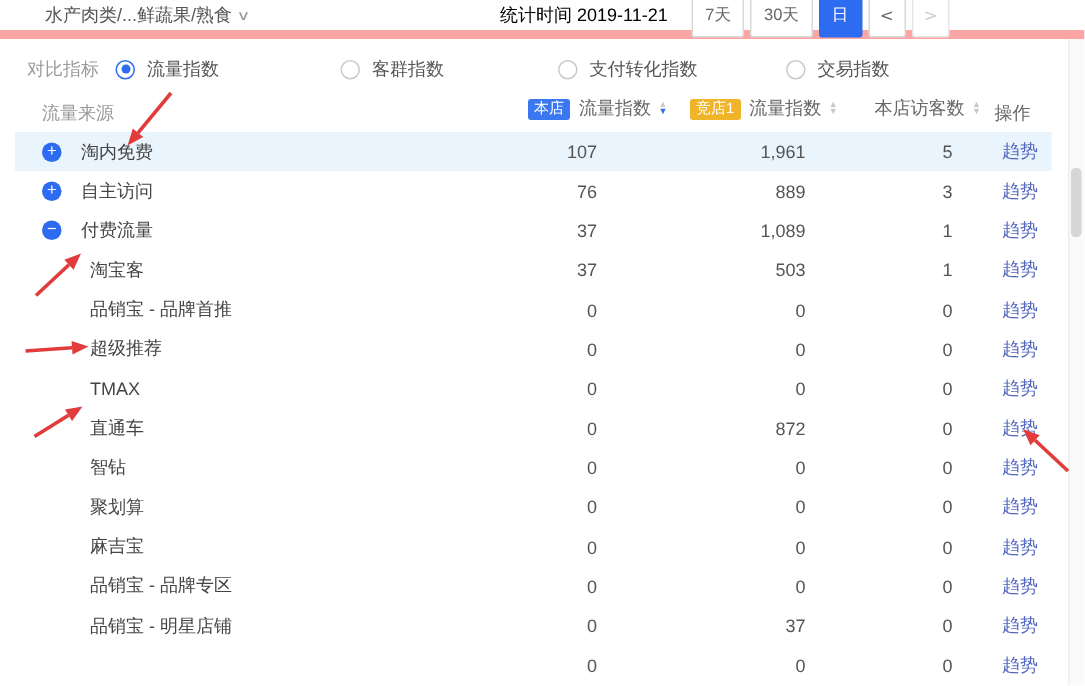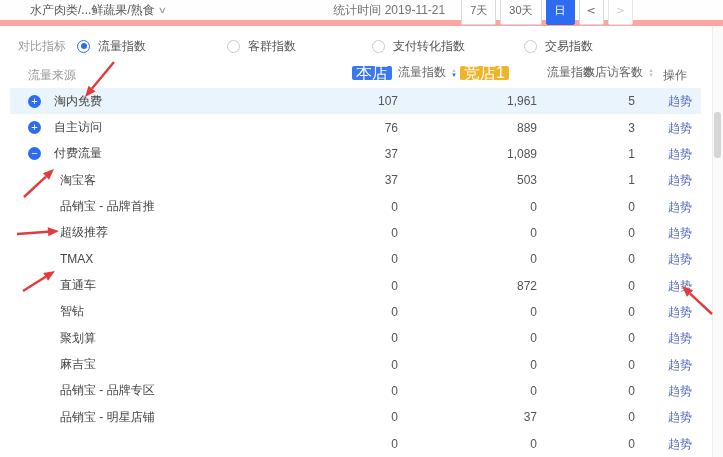--- a/index.html
+++ b/index.html
@@ -6,21 +6,21 @@
   html,body { width:723px; height:457px; }
   body {
     font-family: "Liberation Sans", "DejaVu Sans", sans-serif;
     background:#fff; overflow:hidden; position:relative;
   }
   
   .topbar { height:26px; border-bottom:6px solid #fca5a5; display:flex; align-items:center; background:#fefefe; }
   .breadcrumb { margin-left:30px; font-size:12px; color:#555; cursor:pointer; display:flex; align-items:center; }
   .dd-caret { font-size:9px; color:#999; margin-left:4px; transform:scaleX(1.4); }
   .topbar-right { margin-left:auto; margin-right:90px; display:flex; align-items:center; }
-  .stat-text { font-size:12px; color:#737373; margin-right:12px; }
+  .stat-text { font-size:12px; color:#000000; margin-right:12px; }
   .btn { height:30px; line-height:17px; padding:0 8px; border:1px solid #d9d9d9; border-radius:2px;
          font-size:11px; color:#666; background:#fff; margin-left:4px; cursor:pointer; }
   .btn.active { background:var(--accent); border-color:var(--accent); color:#fff; }
   .btn.nav { padding:0 7px; font-family:"DejaVu Sans",sans-serif; }
   .btn.disabled { color:#ccc; border-color:#e7e7e7; }
   
   .filters { display:flex; align-items:center; margin:11px 0 0 18px; font-size:12px; height:18px; }
   .filters-label { color:#9b9b9b; margin-right:11px; }
   .radio-opt { display:flex; align-items:center; color:#555; cursor:pointer; }
   .radio-opt.o1 { margin-left:0;  width:150px; }
@@ -28,24 +28,24 @@
   .radio-opt.o3 { width:152px; }
   .radio { width:13px; height:13px; border:1px solid #c9c9c9; border-radius:50%; margin-right:8px; position:relative; background:#fff; flex:none; }
   .radio.sel { border-color:var(--accent); }
   .radio.sel::after { content:""; position:absolute; left:2.5px; top:2.5px; width:6px; height:6px; border-radius:50%; background:var(--accent); }
   
   .card { position:absolute; left:10px; top:58px; width:691px; }
   .thead { position:relative; height:30px; font-size:12px; }
   .th-source { position:absolute; left:18px; top:9px; color:#999; }
   .th-group { position:absolute; top:6px; display:flex; align-items:center; }
   .th-group.self { left:342px; }
-  .th-group.comp { left:450px;gap:32px; }
+  .th-group.comp { left:450px; }
   .th-visitors { position:absolute; left:573px; top:6px; display:flex; align-items:center; color:#666; }
   .th-action { position:absolute; left:653px; top:9px; color:#666; }
-  .badge { font-size:16px; color:#fff; border-radius:2px; padding:1.5px 4px; margin-right:6px; line-height:11px; }
+  .badge { font-size:10px; color:#fff; border-radius:2px; padding:1.5px 4px; margin-right:6px; line-height:11px; }
   .badge.self { background:var(--badge-self); }
   .badge.comp { background:var(--badge-comp); }
   .metric { color:#666; }
   .sort { display:inline-flex; flex-direction:column; margin-left:5px; cursor:pointer; }
   .sort i { font-style:normal; font-size:6px; line-height:5px; color:#c8c8c8; }
   .sort i.on { color:var(--accent); }
   .trow { position:relative; height:26.35px; }
   .trow.hl { background:var(--row-highlight); }
   .cell-source { position:absolute; left:18px; top:0; height:100%; display:flex; align-items:center; }
   .trow.lvl1 .cell-source { left:50px; }

